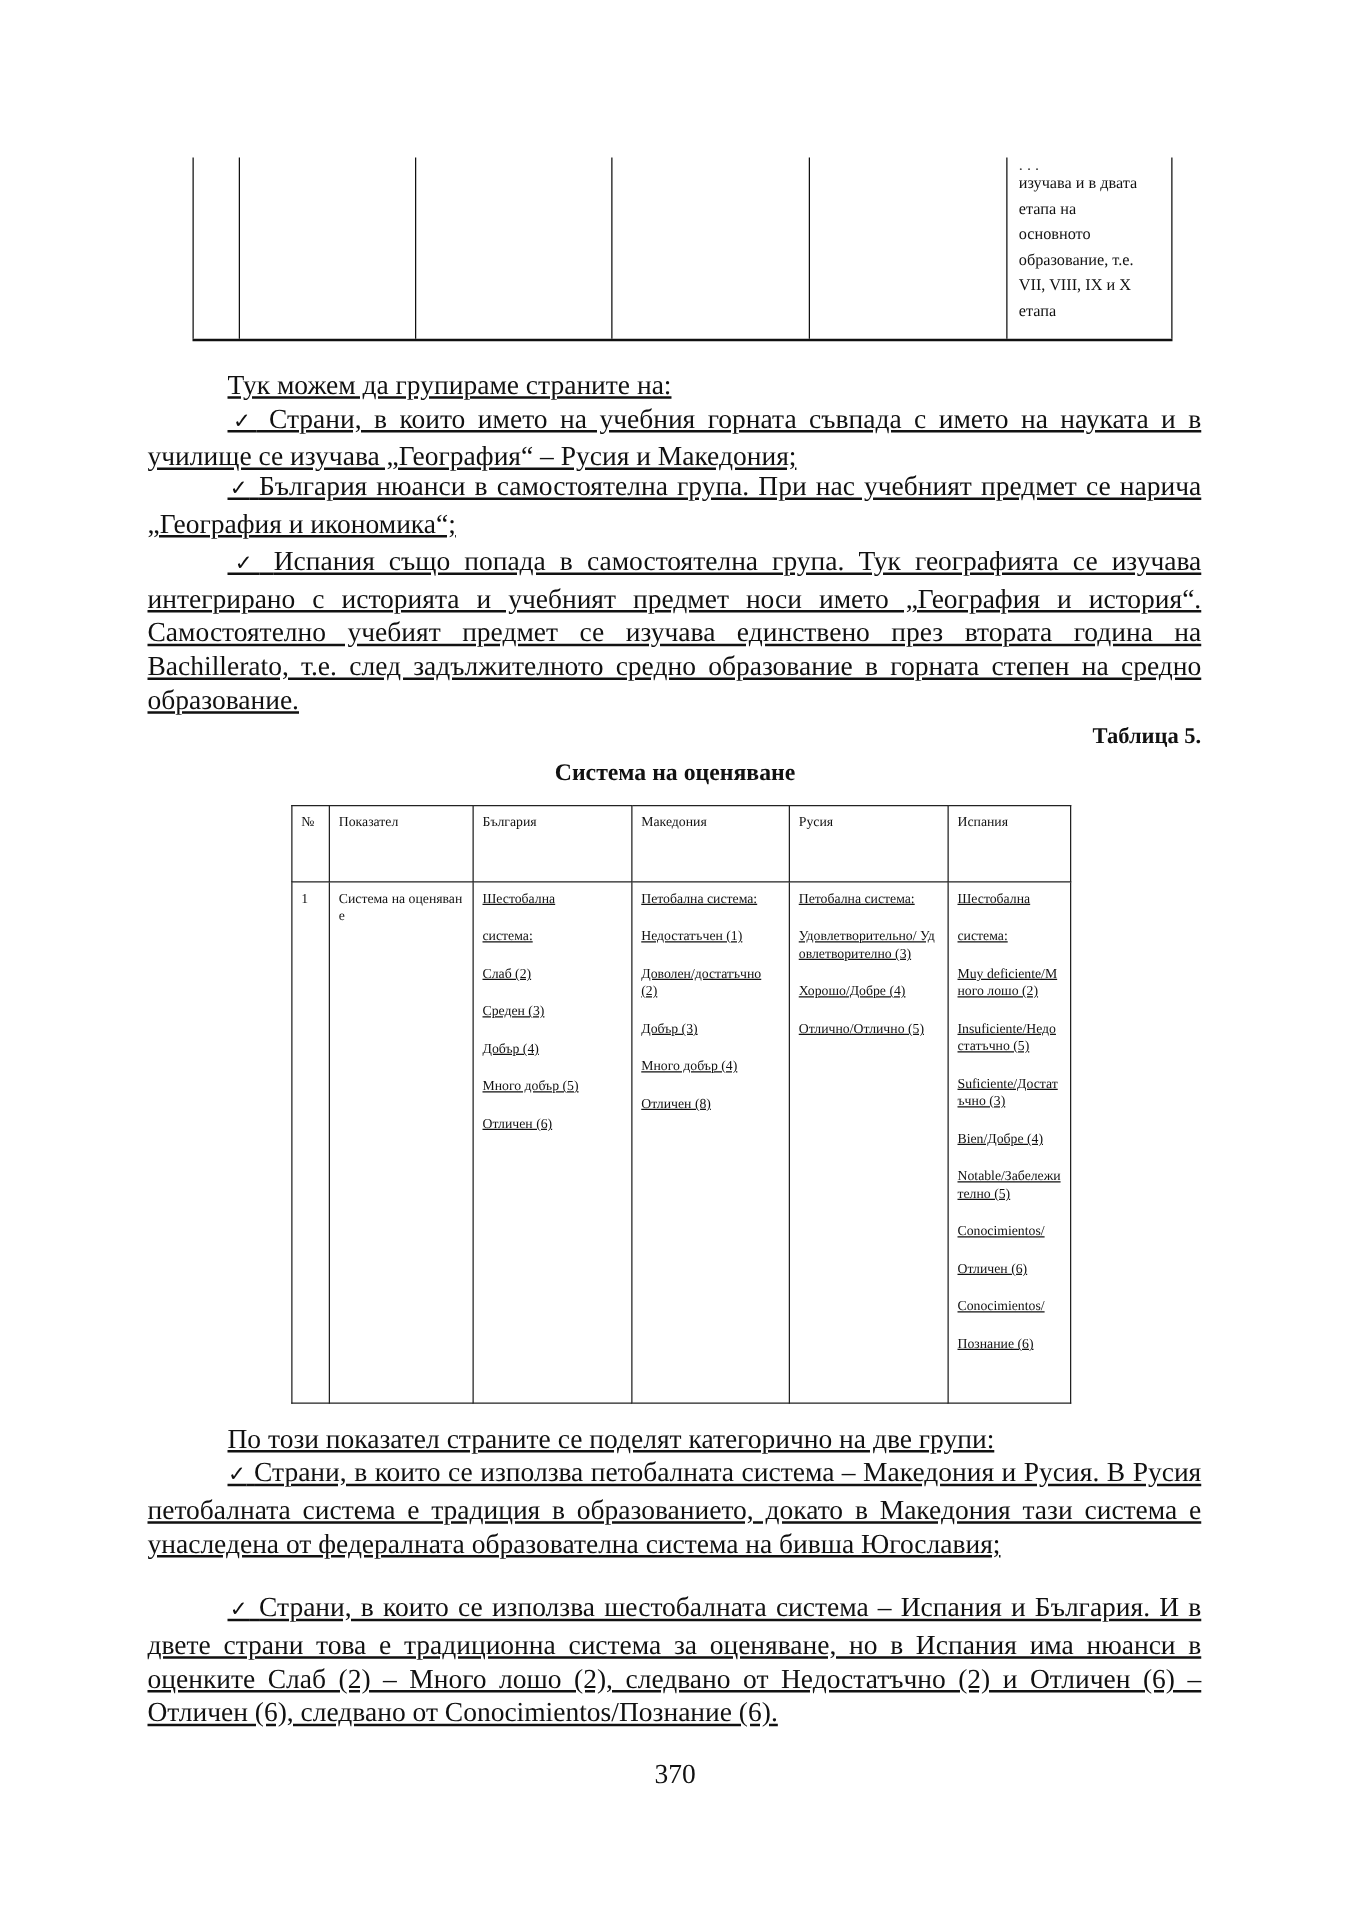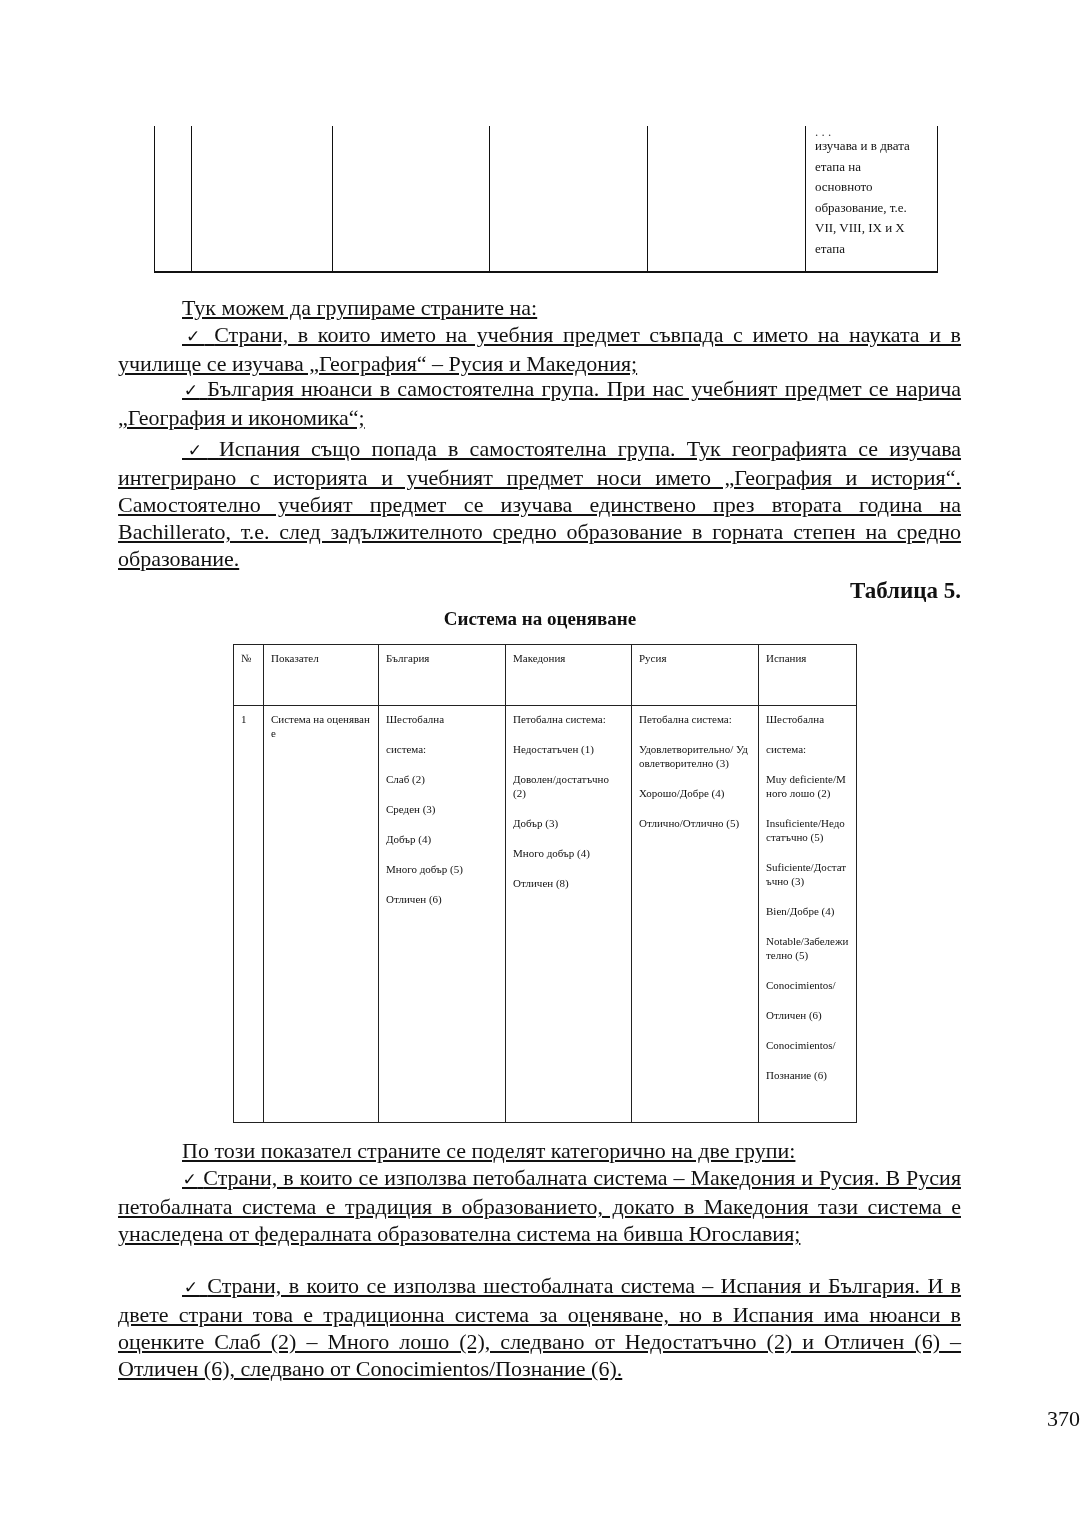--- a/index.html
+++ b/index.html
@@ -13,33 +13,33 @@
   .frag .lastcell { position: absolute; left: 651px; top: 0; width: 133px; bottom: 0;
           border-left: 1.5px solid #111; border-right: 1.5px solid #111;
           font-size: 13px; line-height: 20.5px; padding: 4px 0 0 9px; box-sizing: border-box; }
   .frag .lastcell .ghost { height: 6px; overflow: hidden; color: #444; line-height: 4px; }
 
   .para { position: absolute; left: 118px; width: 843px; font-size: 22px; line-height: 27px;
           text-align: justify; text-decoration: underline; }
   .para .ind { display: inline-block; width: 64px; }
   .check { font-family: "DejaVu Sans", sans-serif; font-size: 17px; }
 
-  .tbl-label { position: absolute; right: 119px; top: 578px; font-size: 23px; font-weight: bold; }
+  .tbl-label { position: absolute; right: 119px; top: 578px; font-size: 18px; font-weight: bold; }
   .tbl-title { position: absolute; left: 0; width: 1080px; top: 608px; text-align: center;
                font-size: 19px; font-weight: bold; }
 
   table.grades { position: absolute; left: 233px; top: 644px; width: 623px; height: 479px;
            border-collapse: collapse; font-size: 11px; line-height: 14px; table-layout: fixed; }
   table.grades td { border: 1px solid #222; vertical-align: top; padding: 6px 7px 2px 7px;
            overflow: hidden; white-space: normal; word-break: break-all; }
   table.grades tr.head td { height: 52px; }
-  .gi { margin: 0 0 16px 0; }
+  .gi { margin: 0 0 16px 0; text-decoration: underline; }
   .gi.sp { margin-bottom: 2px; }
 
-  .pagenum { position: absolute; left: 0; width: 1080px; top: 1406px; text-align: right; font-size: 22px; }
+  .pagenum { position: absolute; left: 0; width: 1080px; top: 1406px; text-align: center; font-size: 22px; }
 </style>
 </head>
 <body>
 
 <div class="frag">
   <div class="col" style="left:0"></div>
   <div class="col" style="left:37px"></div>
   <div class="col" style="left:178px"></div>
   <div class="col" style="left:335px"></div>
   <div class="col" style="left:493px"></div>
@@ -51,21 +51,21 @@
     <div>образование, т.е.</div>
     <div>VII, VIII, IX и X</div>
     <div>етапа</div>
   </div>
 </div>
 
 <div class="para" style="top:294px">
   <span class="ind"></span><span>Тук можем да групираме страните на:</span>
 </div>
 <div class="para" style="top:321px">
-  <span class="ind"></span><span class="check">✓</span> <span>Страни, в които името на учебния предмет съвпада с името на науката и в училище се изучава „География“ – Русия и Македония;</span>
+  <span class="ind"></span><span class="check">✓</span> <span>Страни, в които името на учебния горната съвпада с името на науката и в училище се изучава „География“ – Русия и Македония;</span>
 </div>
 <div class="para" style="top:375px">
   <span class="ind"></span><span class="check">✓</span> <span>България нюанси в самостоятелна група. При нас учебният предмет се нарича „География и икономика“;</span>
 </div>
 <div class="para" style="top:435px">
   <span class="ind"></span><span class="check">✓</span> <span>Испания също попада в самостоятелна група. Тук географията се изучава интегрирано с историята и учебният предмет носи името „География и история“. Самостоятелно учебият предмет се изучава единствено през втората година на Bachillerato, т.е. след задължителното средно образование в горната степен на средно образование.</span>
 </div>
 
 <div class="tbl-label">Таблица 5.</div>
 <div class="tbl-title">Система на оценяване</div>

